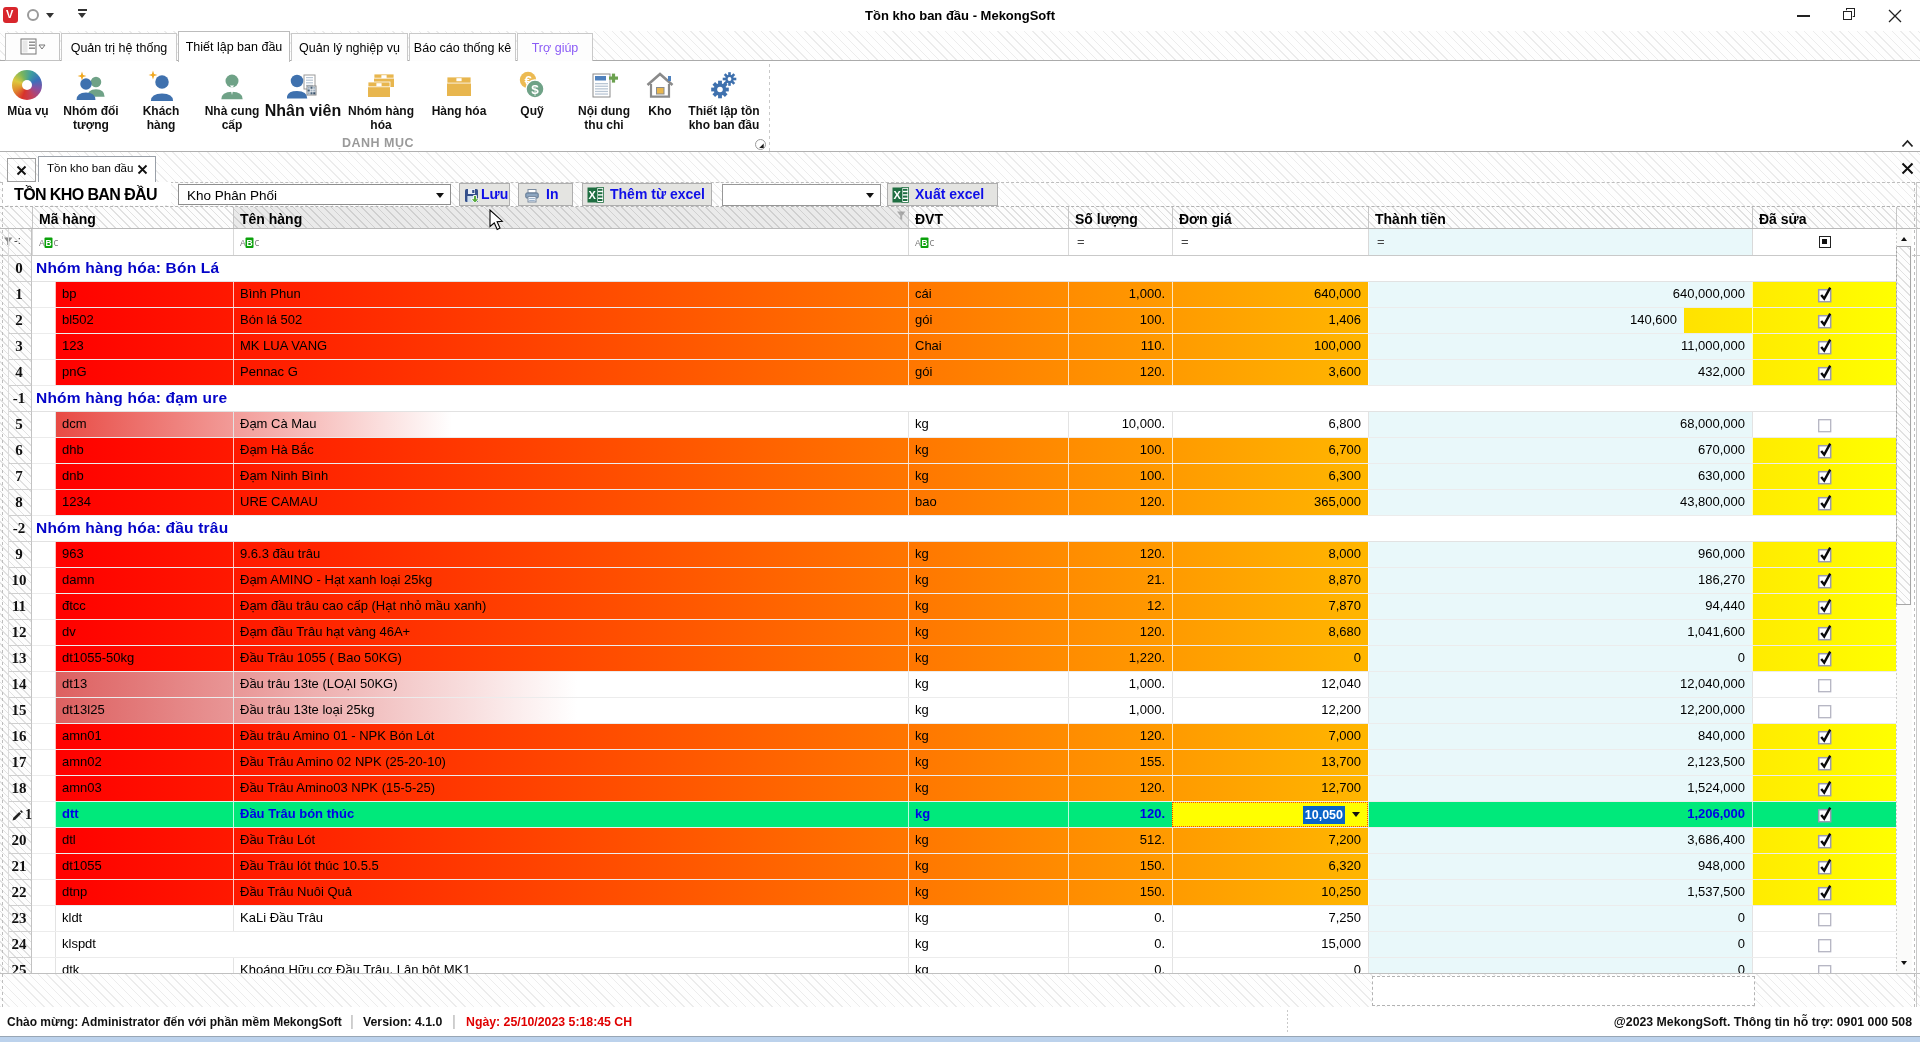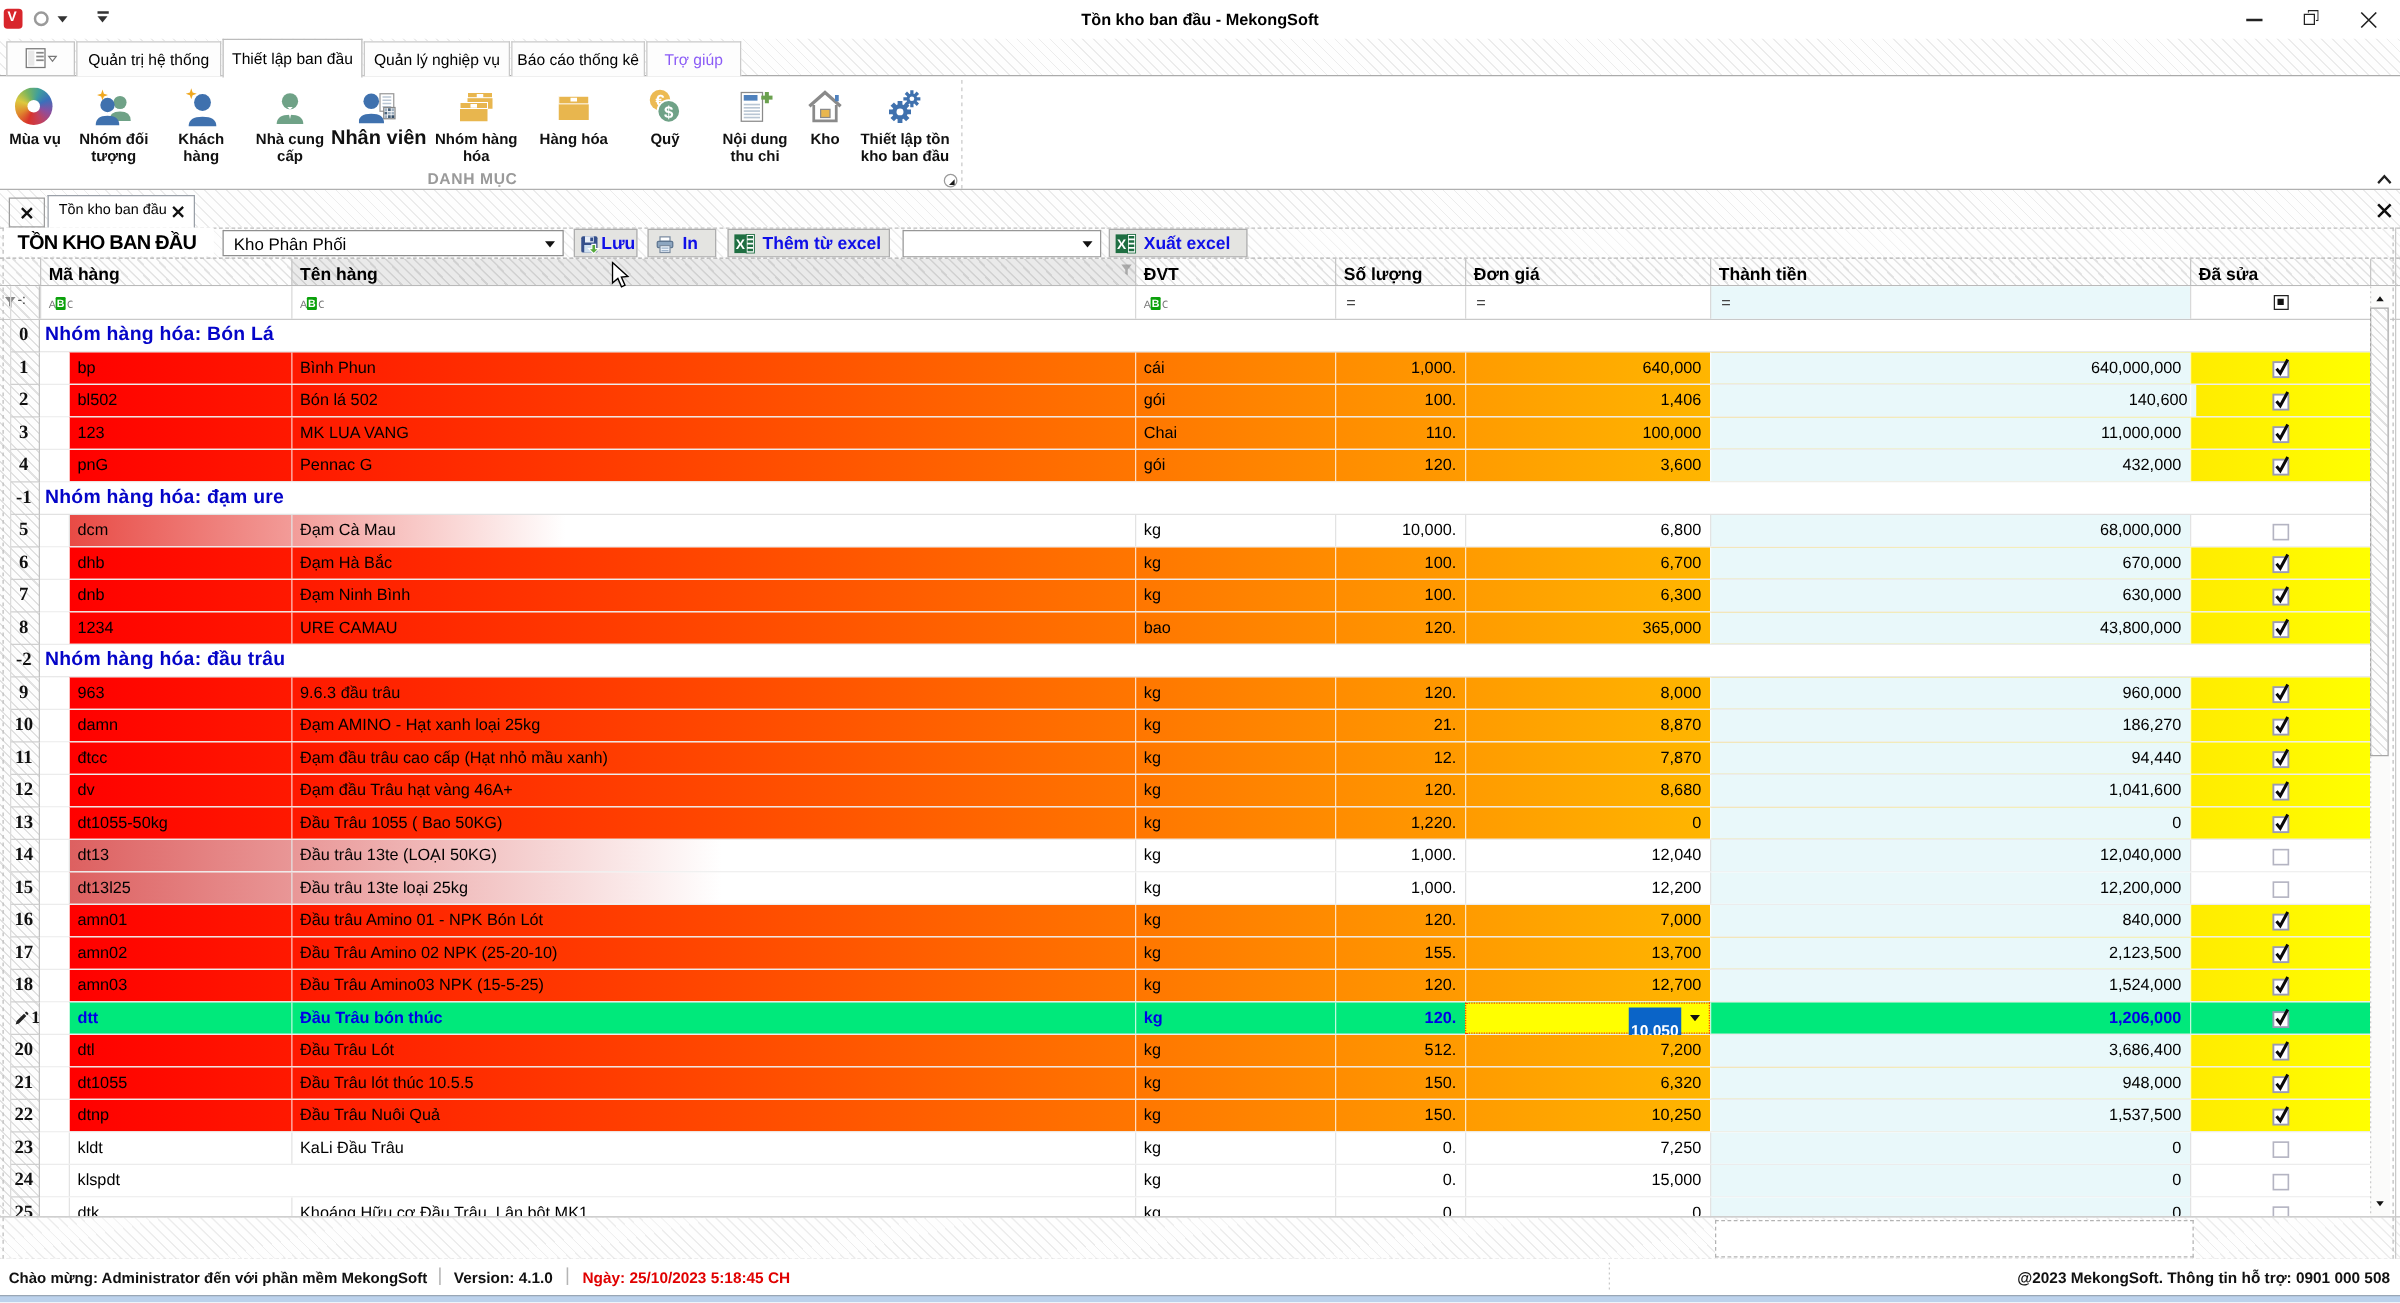--- a/index.html
+++ b/index.html
@@ -419,21 +419,21 @@
         </div>
         <div style="position:absolute;left:876px;width:160px;top:0;bottom:0;border-left:1px solid rgba(255,255,255,.75);">
           <span style="position:absolute;left:6px;top:4.5px;font-size:13px;color:#000;white-space:nowrap;">gói</span>
         </div>
         <div style="position:absolute;left:1036px;width:104px;top:0;bottom:0;border-left:1px solid rgba(255,255,255,.75);">
           <span style="position:absolute;right:7px;top:4.5px;font-size:13px;color:#000;white-space:nowrap;">100.</span>
         </div>
         <div style="position:absolute;left:1140px;width:196px;top:0;bottom:0;border-left:1px solid rgba(255,255,255,.75);">
           <span style="position:absolute;right:7px;top:4.5px;font-size:13px;color:#000;white-space:nowrap;">1,406</span>
         </div>
-        <div style="position:absolute;left:1336px;width:389px;top:0;bottom:0;border-left:1px solid rgba(255,255,255,.75);background:#e9f8fa;padding-left:20px;">
+        <div style="position:absolute;left:1336px;width:316px;top:0;bottom:0;border-left:1px solid rgba(255,255,255,.75);background:#e9f8fa;padding-left:20px;">
           <span style="position:absolute;right:7px;top:4.5px;font-size:13px;color:#000;white-space:nowrap;">140,600</span>
         </div>
         <div style="position:absolute;left:1720px;width:144px;top:0;bottom:0;border-left:1px solid rgba(255,255,255,.75);">
           <svg width="17" height="17" viewBox="0 0 17 17" style="position:absolute;left:50%;top:4px;margin-left:-8px;">
             <rect x="1.7" y="3.7" width="12" height="12" fill="#fff" stroke="#9a9ab4" stroke-width="1.5"></rect>
             <path d="M4.2 9 L7.2 12.6 L13.2 1.6" fill="none" stroke="#0a0a0a" stroke-width="2.4"></path>
           </svg>
         </div>
       </div>
     </div>
@@ -961,21 +961,21 @@
           <span style="position:absolute;left:6px;top:4.5px;font-size:13px;color:#0000e8;font-weight:bold;white-space:nowrap;">Đầu Trâu bón thúc</span>
         </div>
         <div style="position:absolute;left:876px;width:160px;top:0;bottom:0;border-left:1px solid rgba(255,255,255,.75);">
           <span style="position:absolute;left:6px;top:4.5px;font-size:13px;color:#0000e8;font-weight:bold;white-space:nowrap;">kg</span>
         </div>
         <div style="position:absolute;left:1036px;width:104px;top:0;bottom:0;border-left:1px solid rgba(255,255,255,.75);">
           <span style="position:absolute;right:7px;top:4.5px;font-size:13px;color:#0000e8;font-weight:bold;white-space:nowrap;">120.</span>
         </div>
         <div style="position:absolute;left:1140px;width:196px;top:0;bottom:0;">
           <div style="position:absolute;inset:0;background:#ffff00;border:1.5px dotted #ff3c00;">
-            <span style="position:absolute;right:22px;top:3.5px;font-size:12.5px;font-weight:bold;color:#fff;background:#0a64c8;padding:12px 2px;">10,050</span>
+            <span style="position:absolute;right:22px;top:3.5px;font-size:12.5px;font-weight:bold;color:#fff;background:#0a64c8;padding:2px 2px;">10,050</span>
             <span style="position:absolute;right:7px;top:9px;width:0;height:0;border-left:4.5px solid transparent;border-right:4.5px solid transparent;border-top:5.5px solid #111;"></span>
           </div>
         </div>
         <div style="position:absolute;left:1336px;width:384px;top:0;bottom:0;border-left:1px solid rgba(255,255,255,.75);">
           <span style="position:absolute;right:7px;top:4.5px;font-size:13px;color:#0000e8;font-weight:bold;white-space:nowrap;">1,206,000</span>
         </div>
         <div style="position:absolute;left:1720px;width:144px;top:0;bottom:0;border-left:1px solid rgba(255,255,255,.75);">
           <svg width="17" height="17" viewBox="0 0 17 17" style="position:absolute;left:50%;top:4px;margin-left:-8px;">
             <rect x="1.7" y="3.7" width="12" height="12" fill="#fff" stroke="#9a9ab4" stroke-width="1.5"></rect>
             <path d="M4.2 9 L7.2 12.6 L13.2 1.6" fill="none" stroke="#0a0a0a" stroke-width="2.4"></path>

